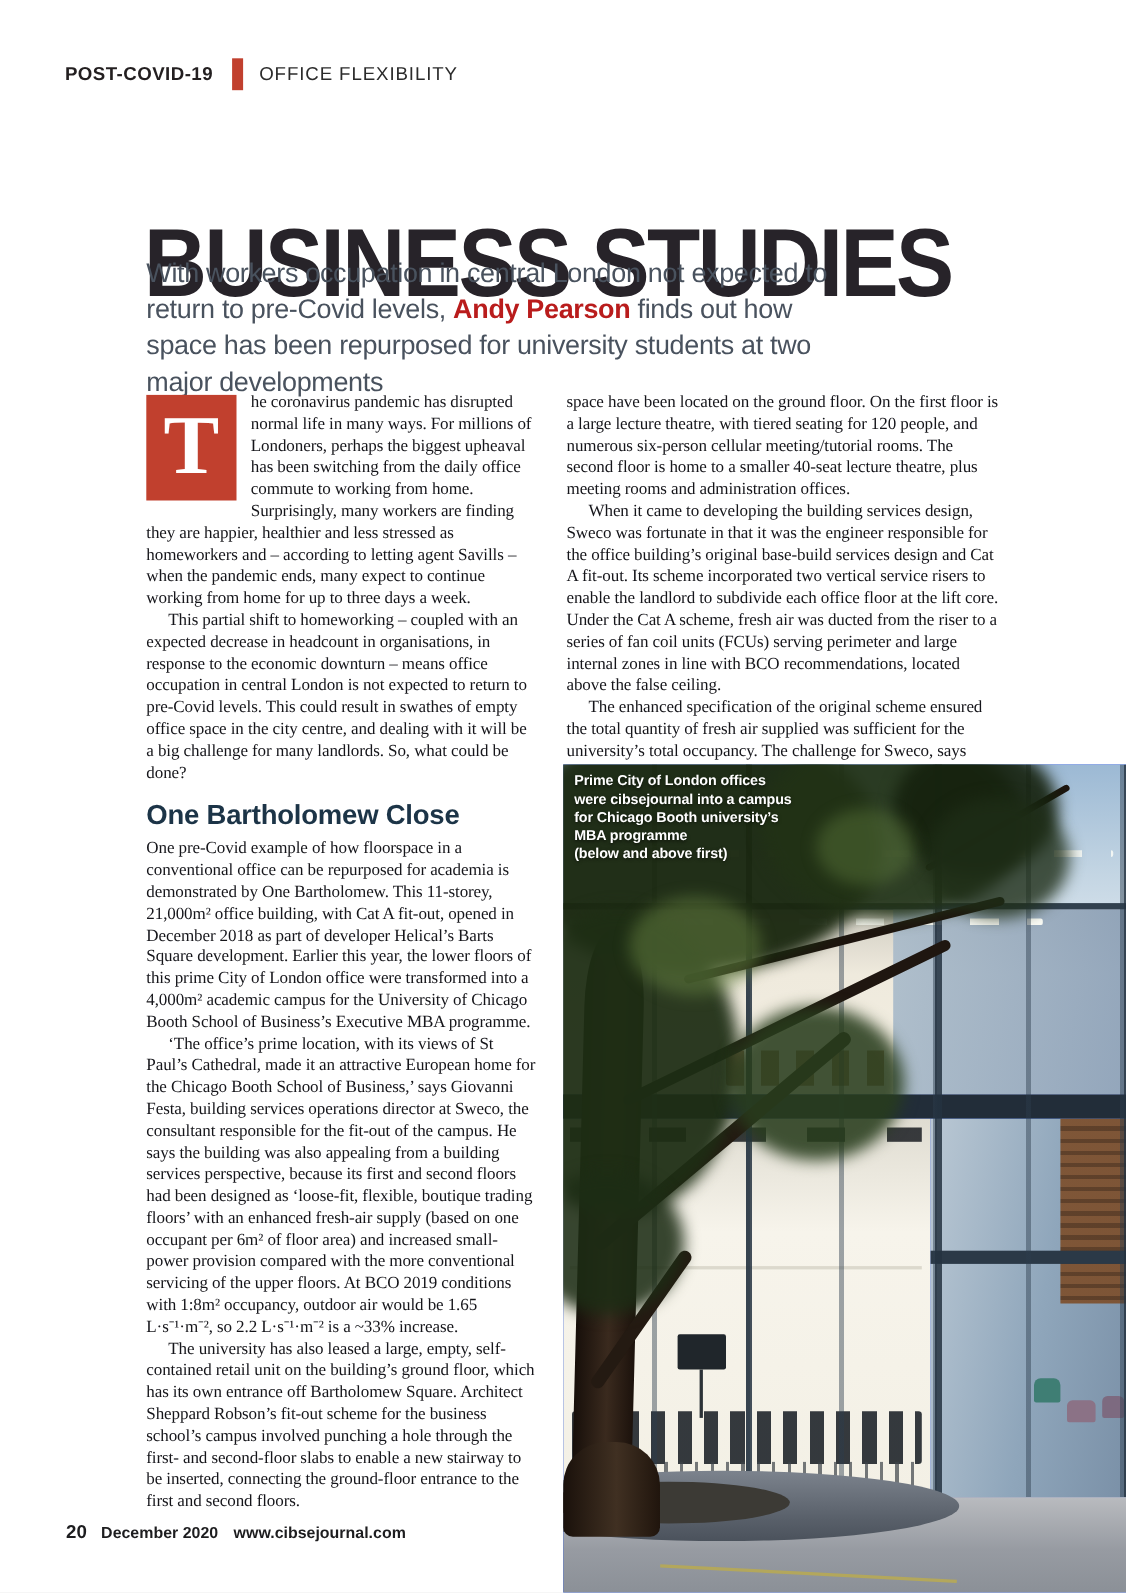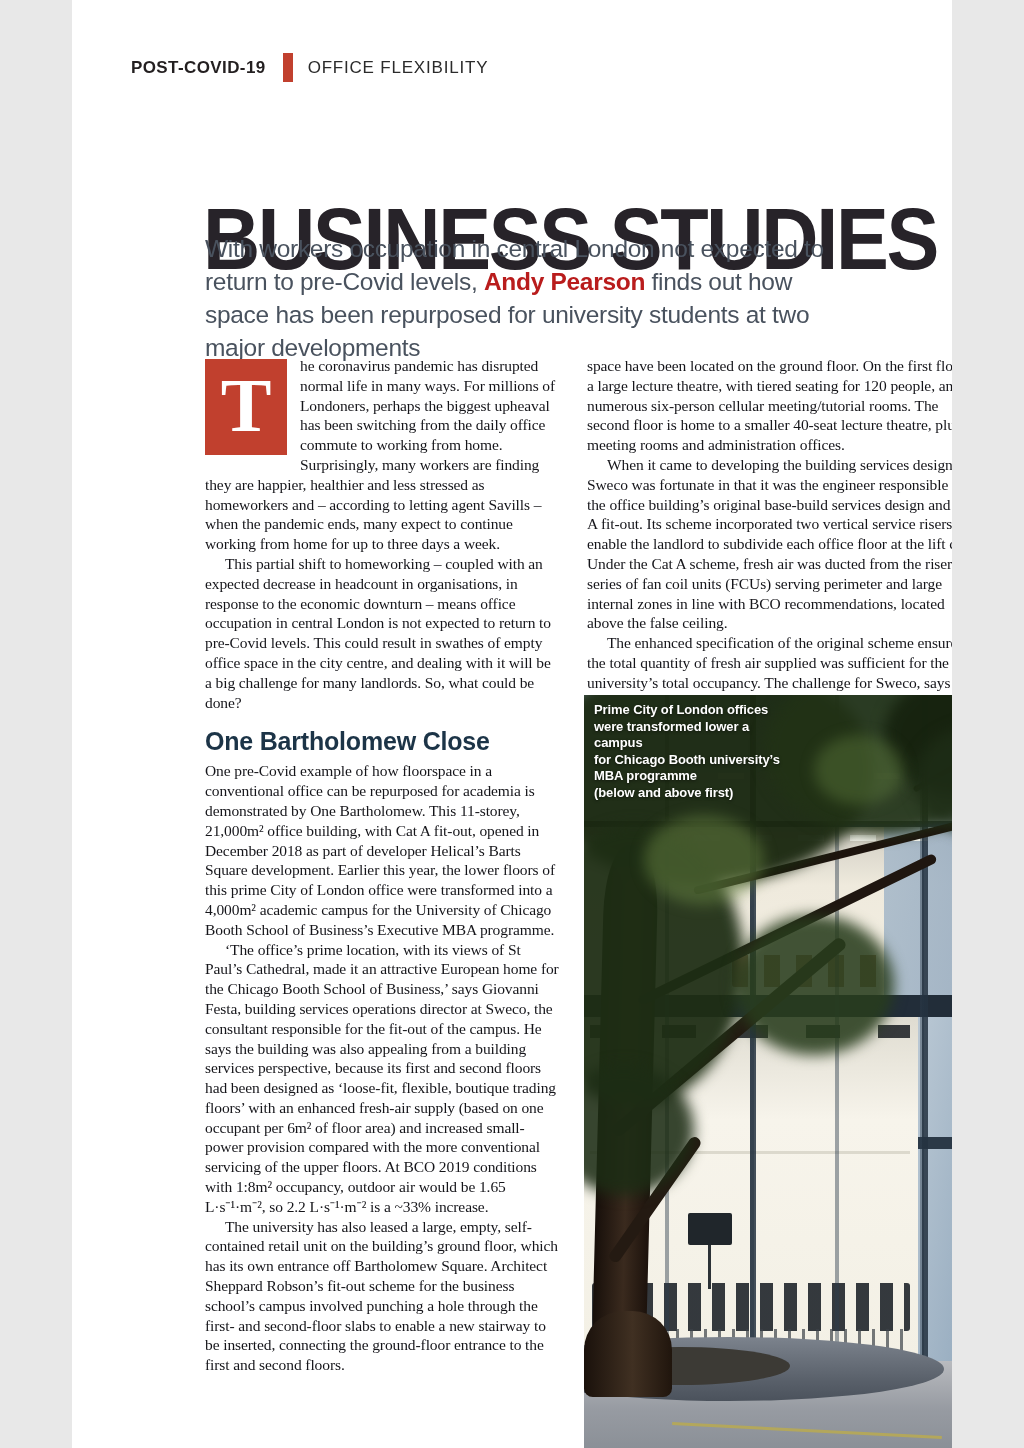--- a/index.html
+++ b/index.html
@@ -1,17 +1,17 @@
 <!DOCTYPE html>
 <html><head>
 <meta charset="utf-8">
 <style>
   html,body{margin:0;padding:0;background:#e8e8e8;}
   .page{
-    position:relative;width:880px;height:1448px;background:#ffffff;
+    position:relative;width:1024px;height:1448px;background:#ffffff;
     margin:0 auto;overflow:hidden;
     font-family:"Liberation Sans",sans-serif;
     -webkit-font-smoothing:antialiased;
   }
   
   .kicker{position:absolute;left:59px;top:53px;display:flex;align-items:center;}
   .kicker-label{font-weight:700;font-size:17px;letter-spacing:.4px;color:#231f20;}
   .kicker-bar{width:10px;height:29px;background:#c1402e;margin:0 15px 0 17px;}
   .kicker-section{font-size:17px;letter-spacing:.8px;color:#2b2b2b;text-align:right;}
   
@@ -180,21 +180,26 @@
     <div class="ph foliage f2"></div>
     <div class="ph foliage f3"></div>
     <div class="ph foliage f4"></div>
     <div class="ph foliage f5"></div>
     <div class="ph foliage f6"></div>
     <div class="ph foliage f7"></div>
     <div class="ph foliage f8"></div>
     <div class="ph foliage f9"></div>
     <div class="photo-caption">
       <div>Prime City of London offices</div>
-      <div>were transformed lower a campus</div>
+      <div>were cibsejournal into a campus</div>
       <div>for Chicago Booth university’s</div>
       <div>MBA programme</div>
       <div>(below and above first)</div>
     </div>
   </div>
 
+  <div class="footer">
+    <span class="pageno">20</span>
+    <span class="date">December 2020</span>
+    <span class="site">www.cibsejournal.com</span>
+  </div>
 
 </div>
 
 </body></html>

